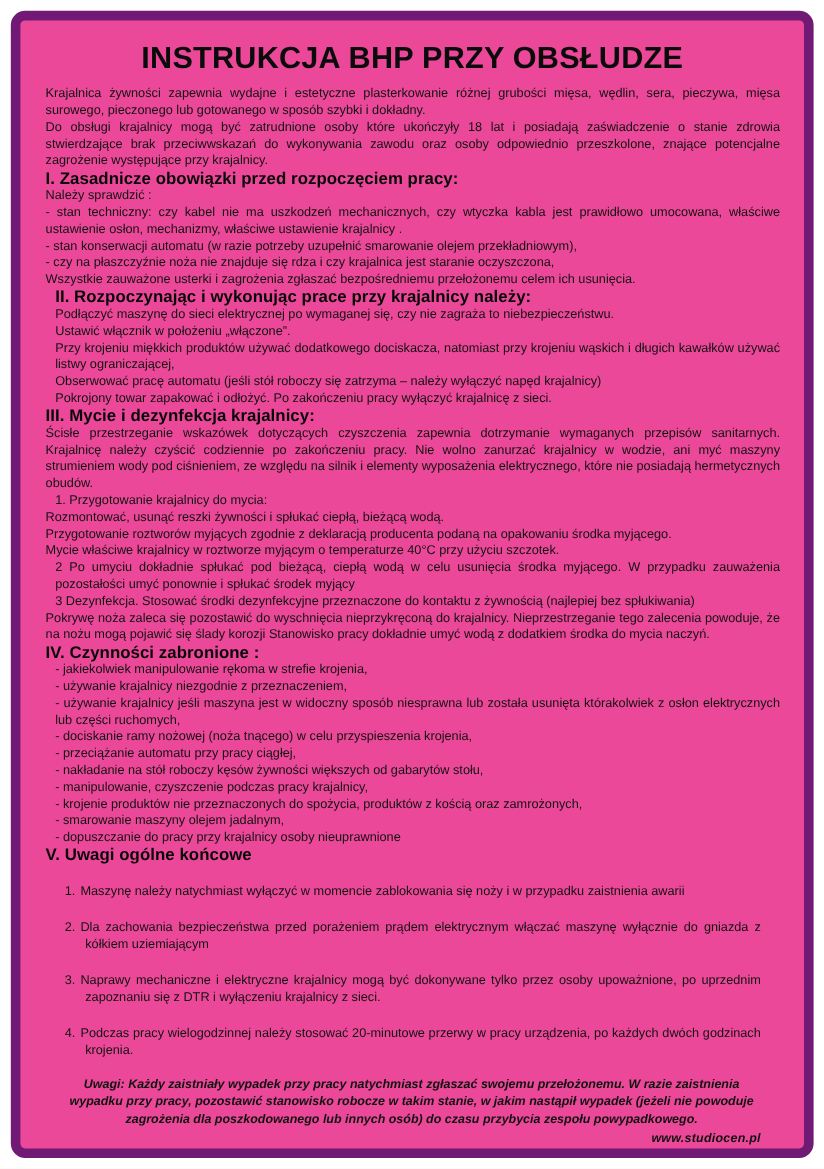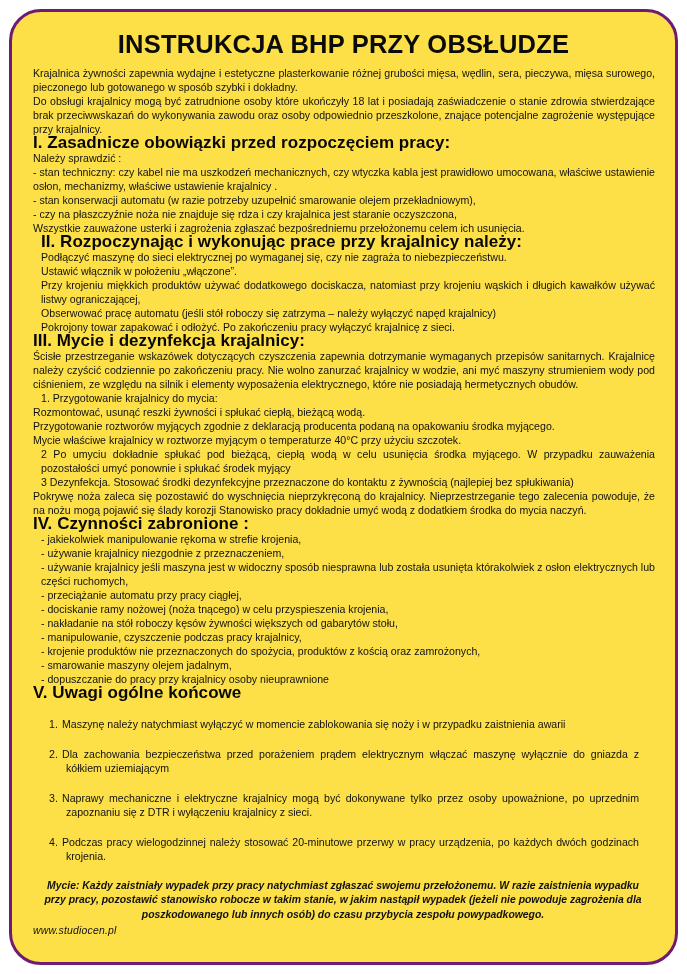--- a/index.html
+++ b/index.html
@@ -15,23 +15,23 @@
     font-family: "Liberation Sans", "DejaVu Sans", sans-serif;
   }
 
   .poster {
     position: absolute;
     left: 9px;
     top: 9px;
     width: 669px;
     height: 956px;
     box-sizing: border-box;
-    border: 3px solid #701a75;
-    border-radius: 32px;
-    background: #fde047;
+    border: 8px solid #701a75;
+    border-radius: 12px;
+    background: #ec4899;
     overflow: hidden;
   }
 
   .sheet {
     position: absolute;
     left: 0; top: 0; right: 0; bottom: 0;
     padding: 12px 14px 6px 14px;
     box-sizing: border-box;
   }
 
@@ -57,21 +57,21 @@
   p.para {
     margin: 0;
     text-align: justify;
     text-justify: inter-word;
   }
   p.para.noj { text-align: left; }
 
   .heading {
     margin: 0;
     font-weight: bold;
-    font-size: 17px;
+    font-size: 14px;
     line-height: 14.6px;
     letter-spacing: 0.05px;
     color: #080808;
   }
 
   .indent1 { padding-left: 8px; }
 
   
   .hang {
     margin: 16px;
@@ -88,23 +88,24 @@
     font-size: 10.4px;
     line-height: 14.2px;
     text-align: center;
     padding: 0 12px 0 10px;
     color: #111111;
   }
   .note .lead { font-style: italic; }
 
   .footer {
     margin-top: 2px;
+    text-align: right;
     font-size: 10.4px;
     font-style: italic;
-    font-weight: normal;
+    font-weight: bold;
     color: #111111;
     padding-right: 16px;
     letter-spacing: 0.2px;
   }
 </style>
 </head>
 <body>
 
 <div class="poster">
   <div class="sheet">
@@ -139,22 +140,22 @@
       <p class="para noj">Przygotowanie roztworów myjących zgodnie z deklaracją producenta podaną na opakowaniu środka myjącego.</p>
       <p class="para noj">Mycie właściwe krajalnicy w roztworze myjącym o temperaturze 40°C przy użyciu szczotek.</p>
       <p class="para indent1">2  Po umyciu dokładnie spłukać pod bieżącą, ciepłą wodą w celu usunięcia środka myjącego. W przypadku zauważenia pozostałości umyć ponownie i spłukać środek myjący</p>
       <p class="para indent1">3  Dezynfekcja. Stosować środki dezynfekcyjne przeznaczone do kontaktu z żywnością (najlepiej bez spłukiwania)</p>
       <p class="para">Pokrywę noża zaleca się pozostawić do wyschnięcia nieprzykręconą do krajalnicy. Nieprzestrzeganie tego zalecenia powoduje, że na nożu mogą pojawić się ślady korozji  Stanowisko pracy dokładnie umyć wodą z dodatkiem środka do mycia naczyń.</p>
 
       <p class="heading">IV. Czynności zabronione :</p>
       <p class="para noj indent1">- jakiekolwiek manipulowanie rękoma w strefie krojenia,</p>
       <p class="para noj indent1">- używanie krajalnicy niezgodnie z przeznaczeniem,</p>
       <p class="para indent1">- używanie krajalnicy jeśli maszyna jest w widoczny sposób niesprawna lub została usunięta którakolwiek z osłon elektrycznych lub części ruchomych,</p>
+      <p class="para noj indent1">- dociskanie ramy nożowej (noża tnącego) w celu przyspieszenia krojenia,</p>
       <p class="para noj indent1">- przeciążanie automatu przy pracy ciągłej,</p>
-      <p class="para noj indent1">- dociskanie ramy nożowej (noża tnącego) w celu przyspieszenia krojenia,</p>
       <p class="para noj indent1">- nakładanie na stół roboczy kęsów żywności większych od gabarytów stołu,</p>
       <p class="para noj indent1">- manipulowanie, czyszczenie podczas pracy krajalnicy,</p>
       <p class="para noj indent1">- krojenie produktów nie przeznaczonych do spożycia, produktów z kością oraz zamrożonych,</p>
       <p class="para noj indent1">- smarowanie maszyny olejem jadalnym,</p>
       <p class="para noj indent1">- dopuszczanie do pracy przy krajalnicy osoby nieuprawnione</p>
 
       <p class="heading">V. Uwagi ogólne końcowe</p>
       <p class="hang">
         <span class="num">1.</span><span>Maszynę należy natychmiast wyłączyć w momencie zablokowania się noży i w przypadku zaistnienia  awarii</span>
       </p>
@@ -162,21 +163,21 @@
         <span class="num">2.</span><span>Dla zachowania bezpieczeństwa przed porażeniem prądem elektrycznym włączać maszynę wyłącznie do gniazda z kółkiem uziemiającym</span>
       </p>
       <p class="hang">
         <span class="num">3.</span><span>Naprawy mechaniczne i elektryczne krajalnicy mogą być dokonywane tylko przez osoby upoważnione, po uprzednim zapoznaniu się z DTR i wyłączeniu krajalnicy z sieci.</span>
       </p>
       <p class="hang">
         <span class="num">4.</span><span>Podczas pracy wielogodzinnej należy stosować 20-minutowe przerwy w pracy urządzenia, po każdych dwóch godzinach krojenia.</span>
       </p>
 
       <p class="note">
-        <span class="lead">Mycie:</span>
+        <span class="lead">Uwagi:</span>
         <span>Każdy zaistniały wypadek przy pracy natychmiast zgłaszać swojemu przełożonemu. W razie zaistnienia wypadku przy pracy, pozostawić stanowisko robocze w takim stanie, w jakim nastąpił wypadek (jeżeli nie powoduje zagrożenia dla poszkodowanego lub innych osób) do czasu przybycia zespołu powypadkowego.</span>
       </p>
 
       <div class="footer">www.studiocen.pl</div>
 
     </div>
   </div>
 </div>
 
 </body></html>

